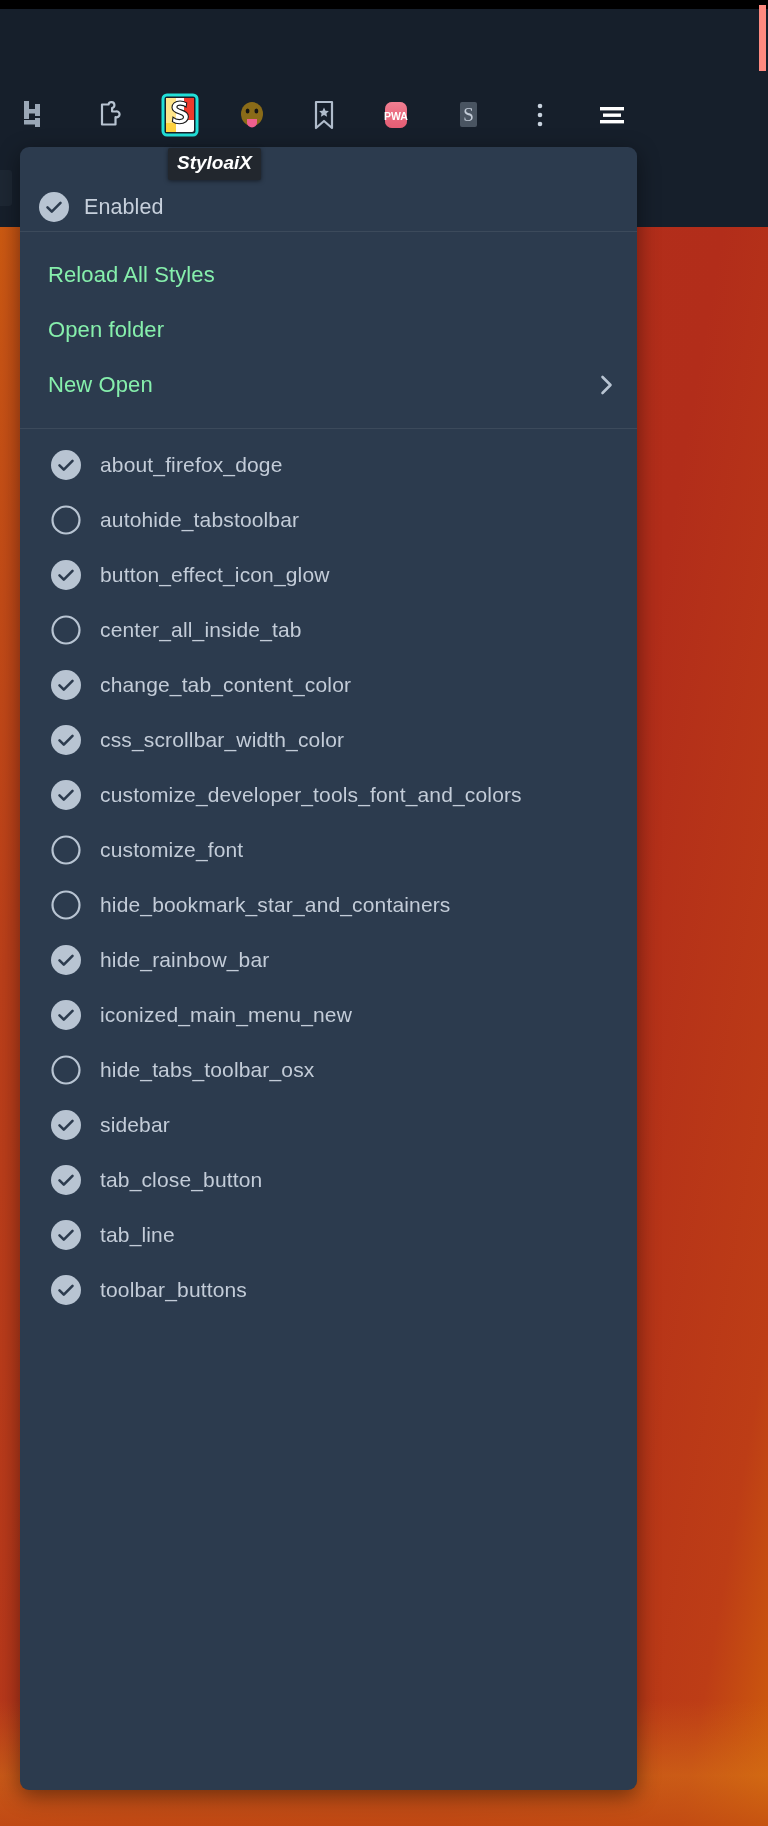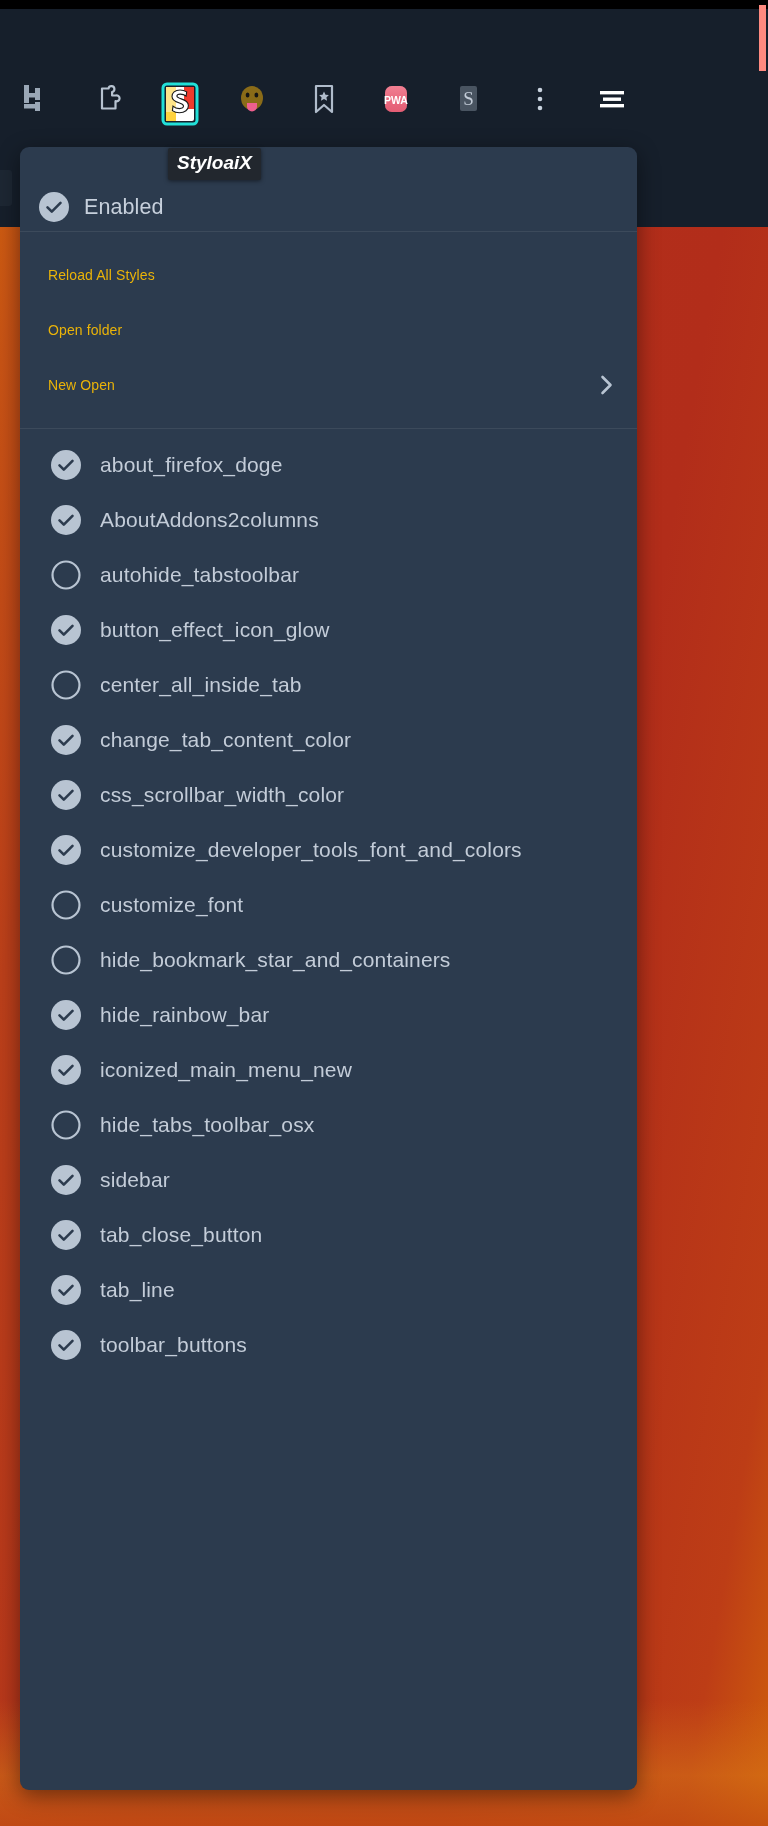--- a/index.html
+++ b/index.html
@@ -66,21 +66,21 @@
     left: 0; top: 66px;
     width: 660px;
     height: 80px;
     display: flex;
     align-items: center;
   }
   .tb-btn {
     width: 72px;
     height: 66px;
     display: flex;
-    align-items: flex-start;
+    align-items: center;
     justify-content: center;
     flex: 0 0 auto;
   }
   .tb-btn svg { display: block; }
 
   
   .page-scrollbar-track {
     position: absolute;
     right: 0; top: 0;
     width: 10px;
@@ -148,22 +148,22 @@
   }
   .mark svg { display: block; }
 
   .menu-label {
     font-size: 21px;
     color: #c3ccd8;
     letter-spacing: 0.1px;
     white-space: nowrap;
   }
   .menu-label.plain-label {
-    font-size: 14px;
-    color: #eab308;
+    font-size: 22px;
+    color: #86efac;
   }
   .menu-label.enabled-label {
     font-size: 21.5px;
     color: #c7d0dc;
   }
 
   .chevron {
     margin-left: auto;
     width: 26px;
     height: 26px;
@@ -363,29 +363,20 @@
             <svg width="32" height="32" viewBox="0 0 32 32">
               <circle cx="16" cy="16" r="15" fill="#b8c4d2"></circle>
               <path d="M9.5 16.3 l4.3 4.3 l8.7 -8.7" fill="none" stroke="#2c3b4e" stroke-width="2.6" stroke-linecap="round" stroke-linejoin="round"></path>
             </svg>
           </span>
           <span class="style-label">about_firefox_doge</span>
         </div>
         <div class="style-row">
           <span class="mark">
             <svg width="32" height="32" viewBox="0 0 32 32">
-              <circle cx="16" cy="16" r="15" fill="#b8c4d2"></circle>
-              <path d="M9.5 16.3 l4.3 4.3 l8.7 -8.7" fill="none" stroke="#2c3b4e" stroke-width="2.6" stroke-linecap="round" stroke-linejoin="round"></path>
-            </svg>
-          </span>
-          <span class="style-label">AboutAddons2columns</span>
-        </div>
-        <div class="style-row">
-          <span class="mark">
-            <svg width="32" height="32" viewBox="0 0 32 32">
               <circle cx="16" cy="16" r="13.5" fill="none" stroke="#b8c4d2" stroke-width="2.2"></circle>
             </svg>
           </span>
           <span class="style-label">autohide_tabstoolbar</span>
         </div>
         <div class="style-row">
           <span class="mark">
             <svg width="32" height="32" viewBox="0 0 32 32">
               <circle cx="16" cy="16" r="15" fill="#b8c4d2"></circle>
               <path d="M9.5 16.3 l4.3 4.3 l8.7 -8.7" fill="none" stroke="#2c3b4e" stroke-width="2.6" stroke-linecap="round" stroke-linejoin="round"></path>

